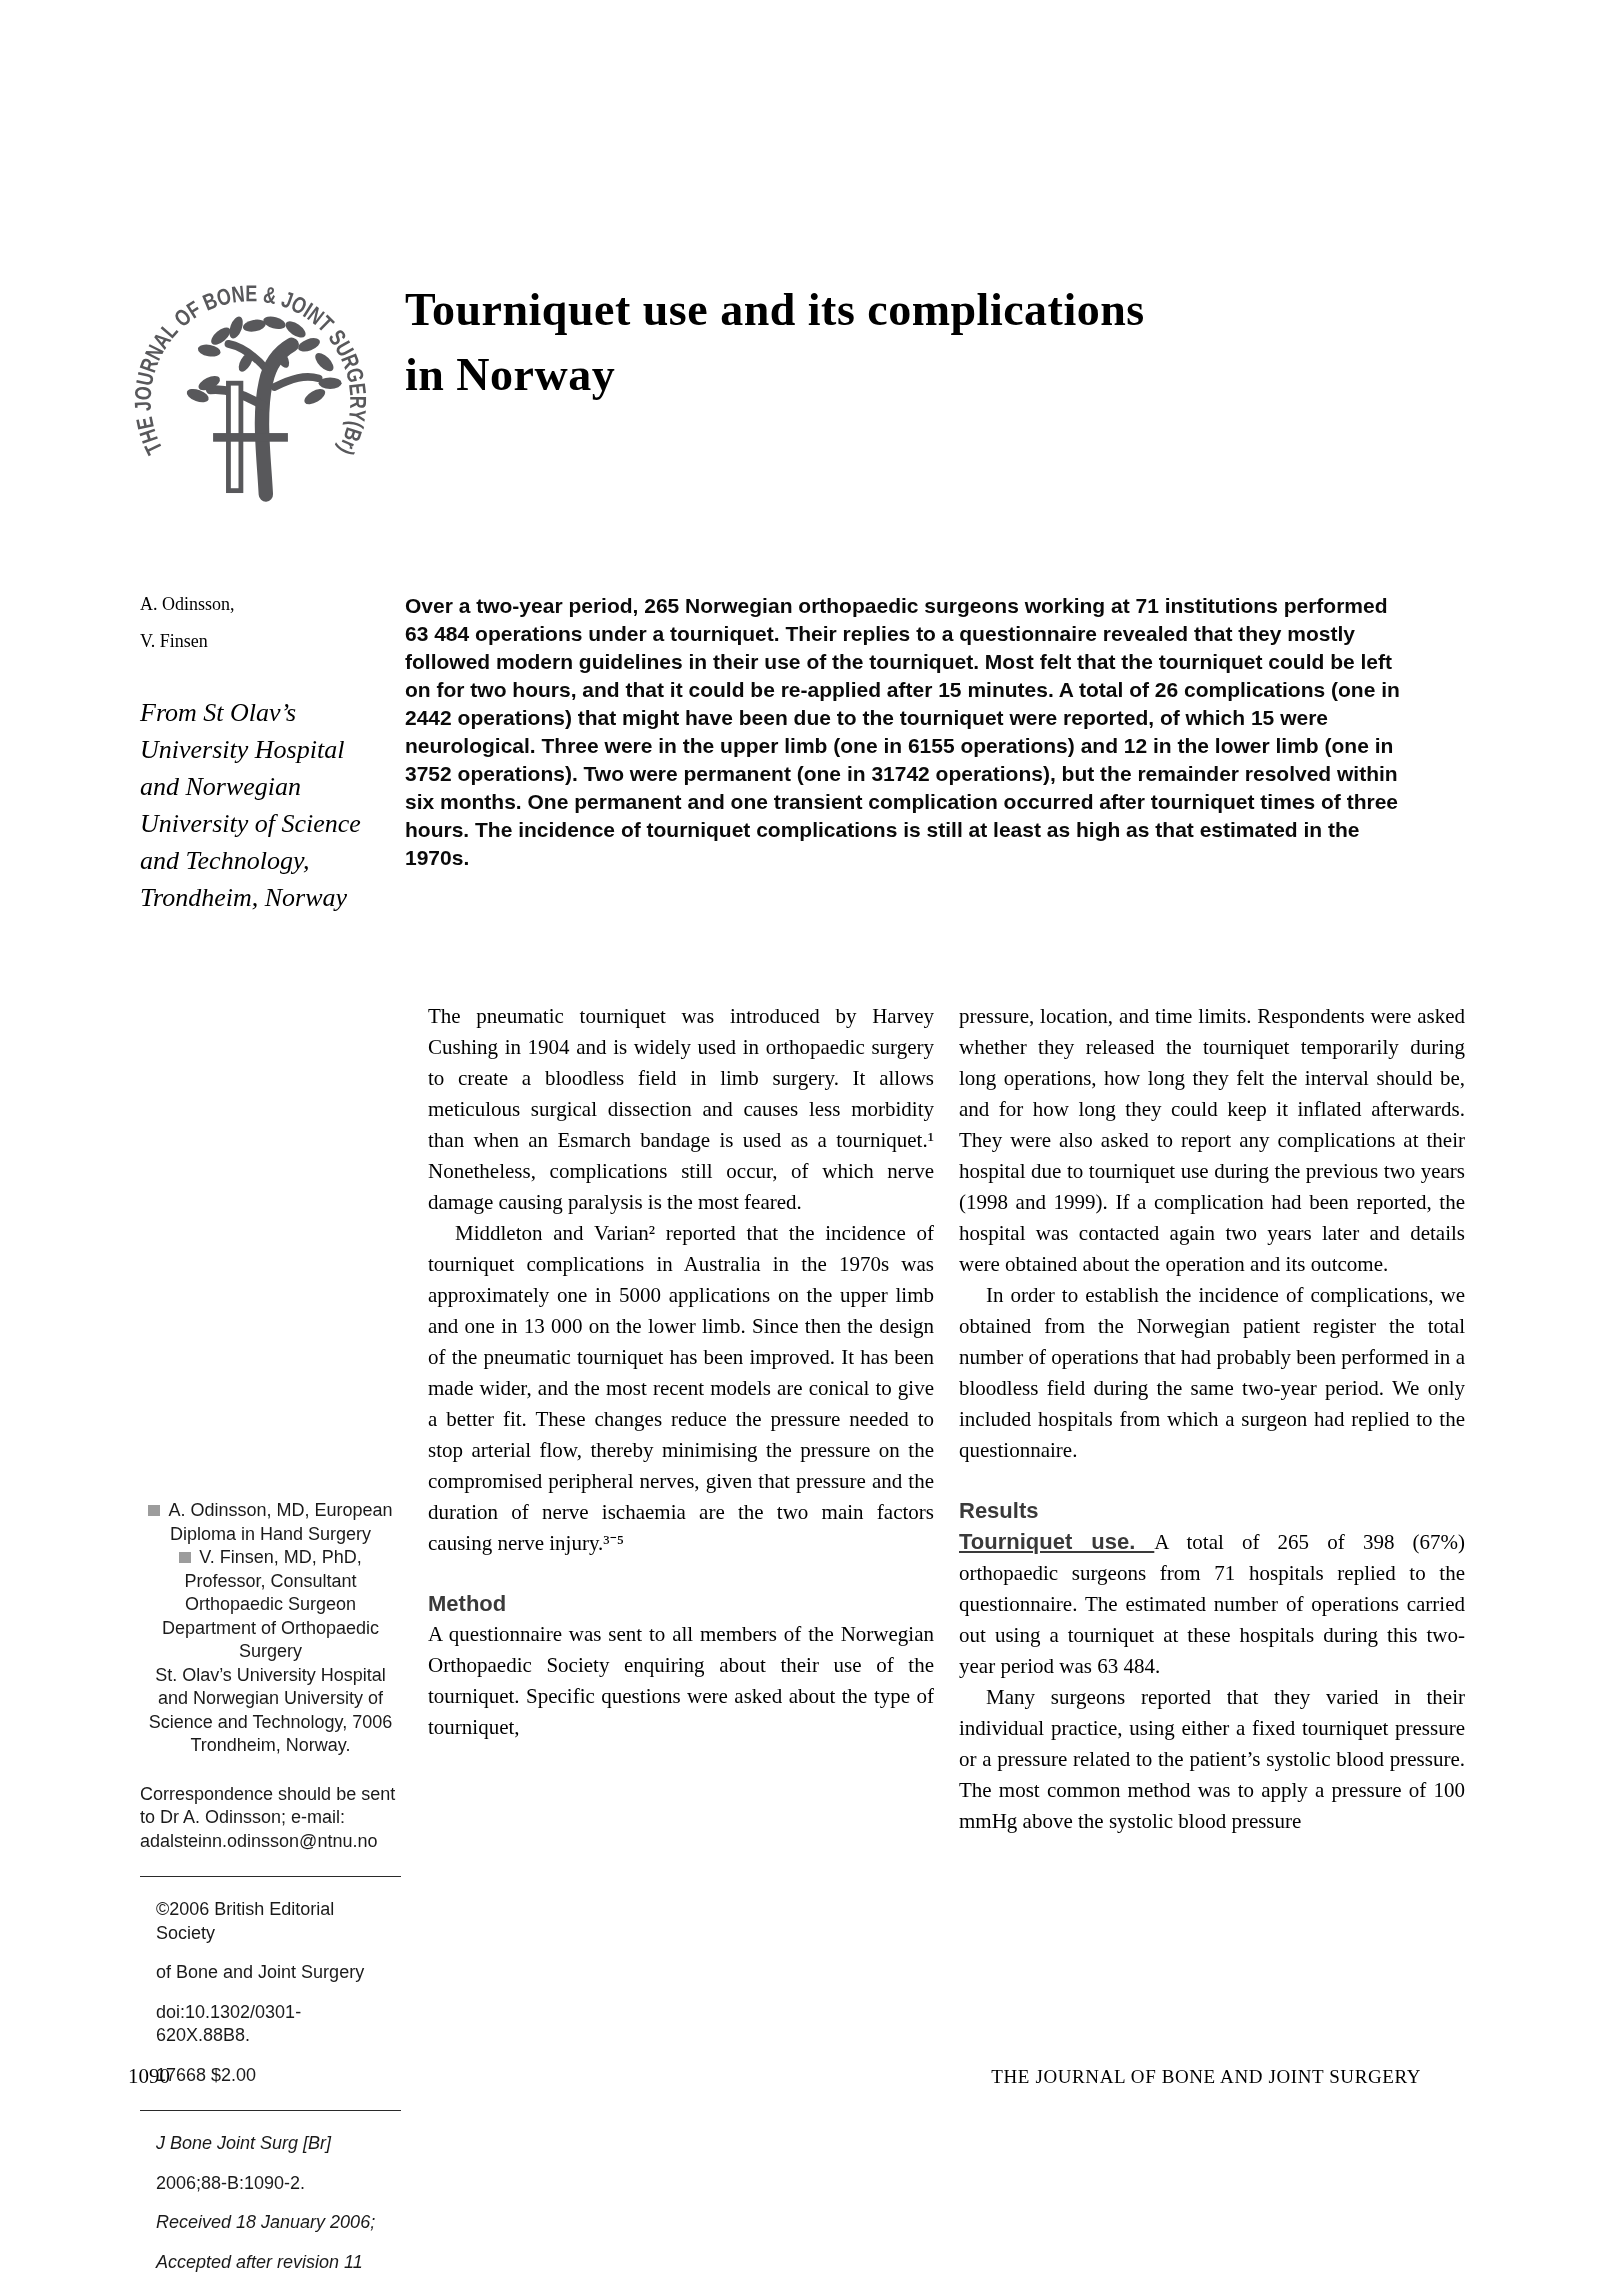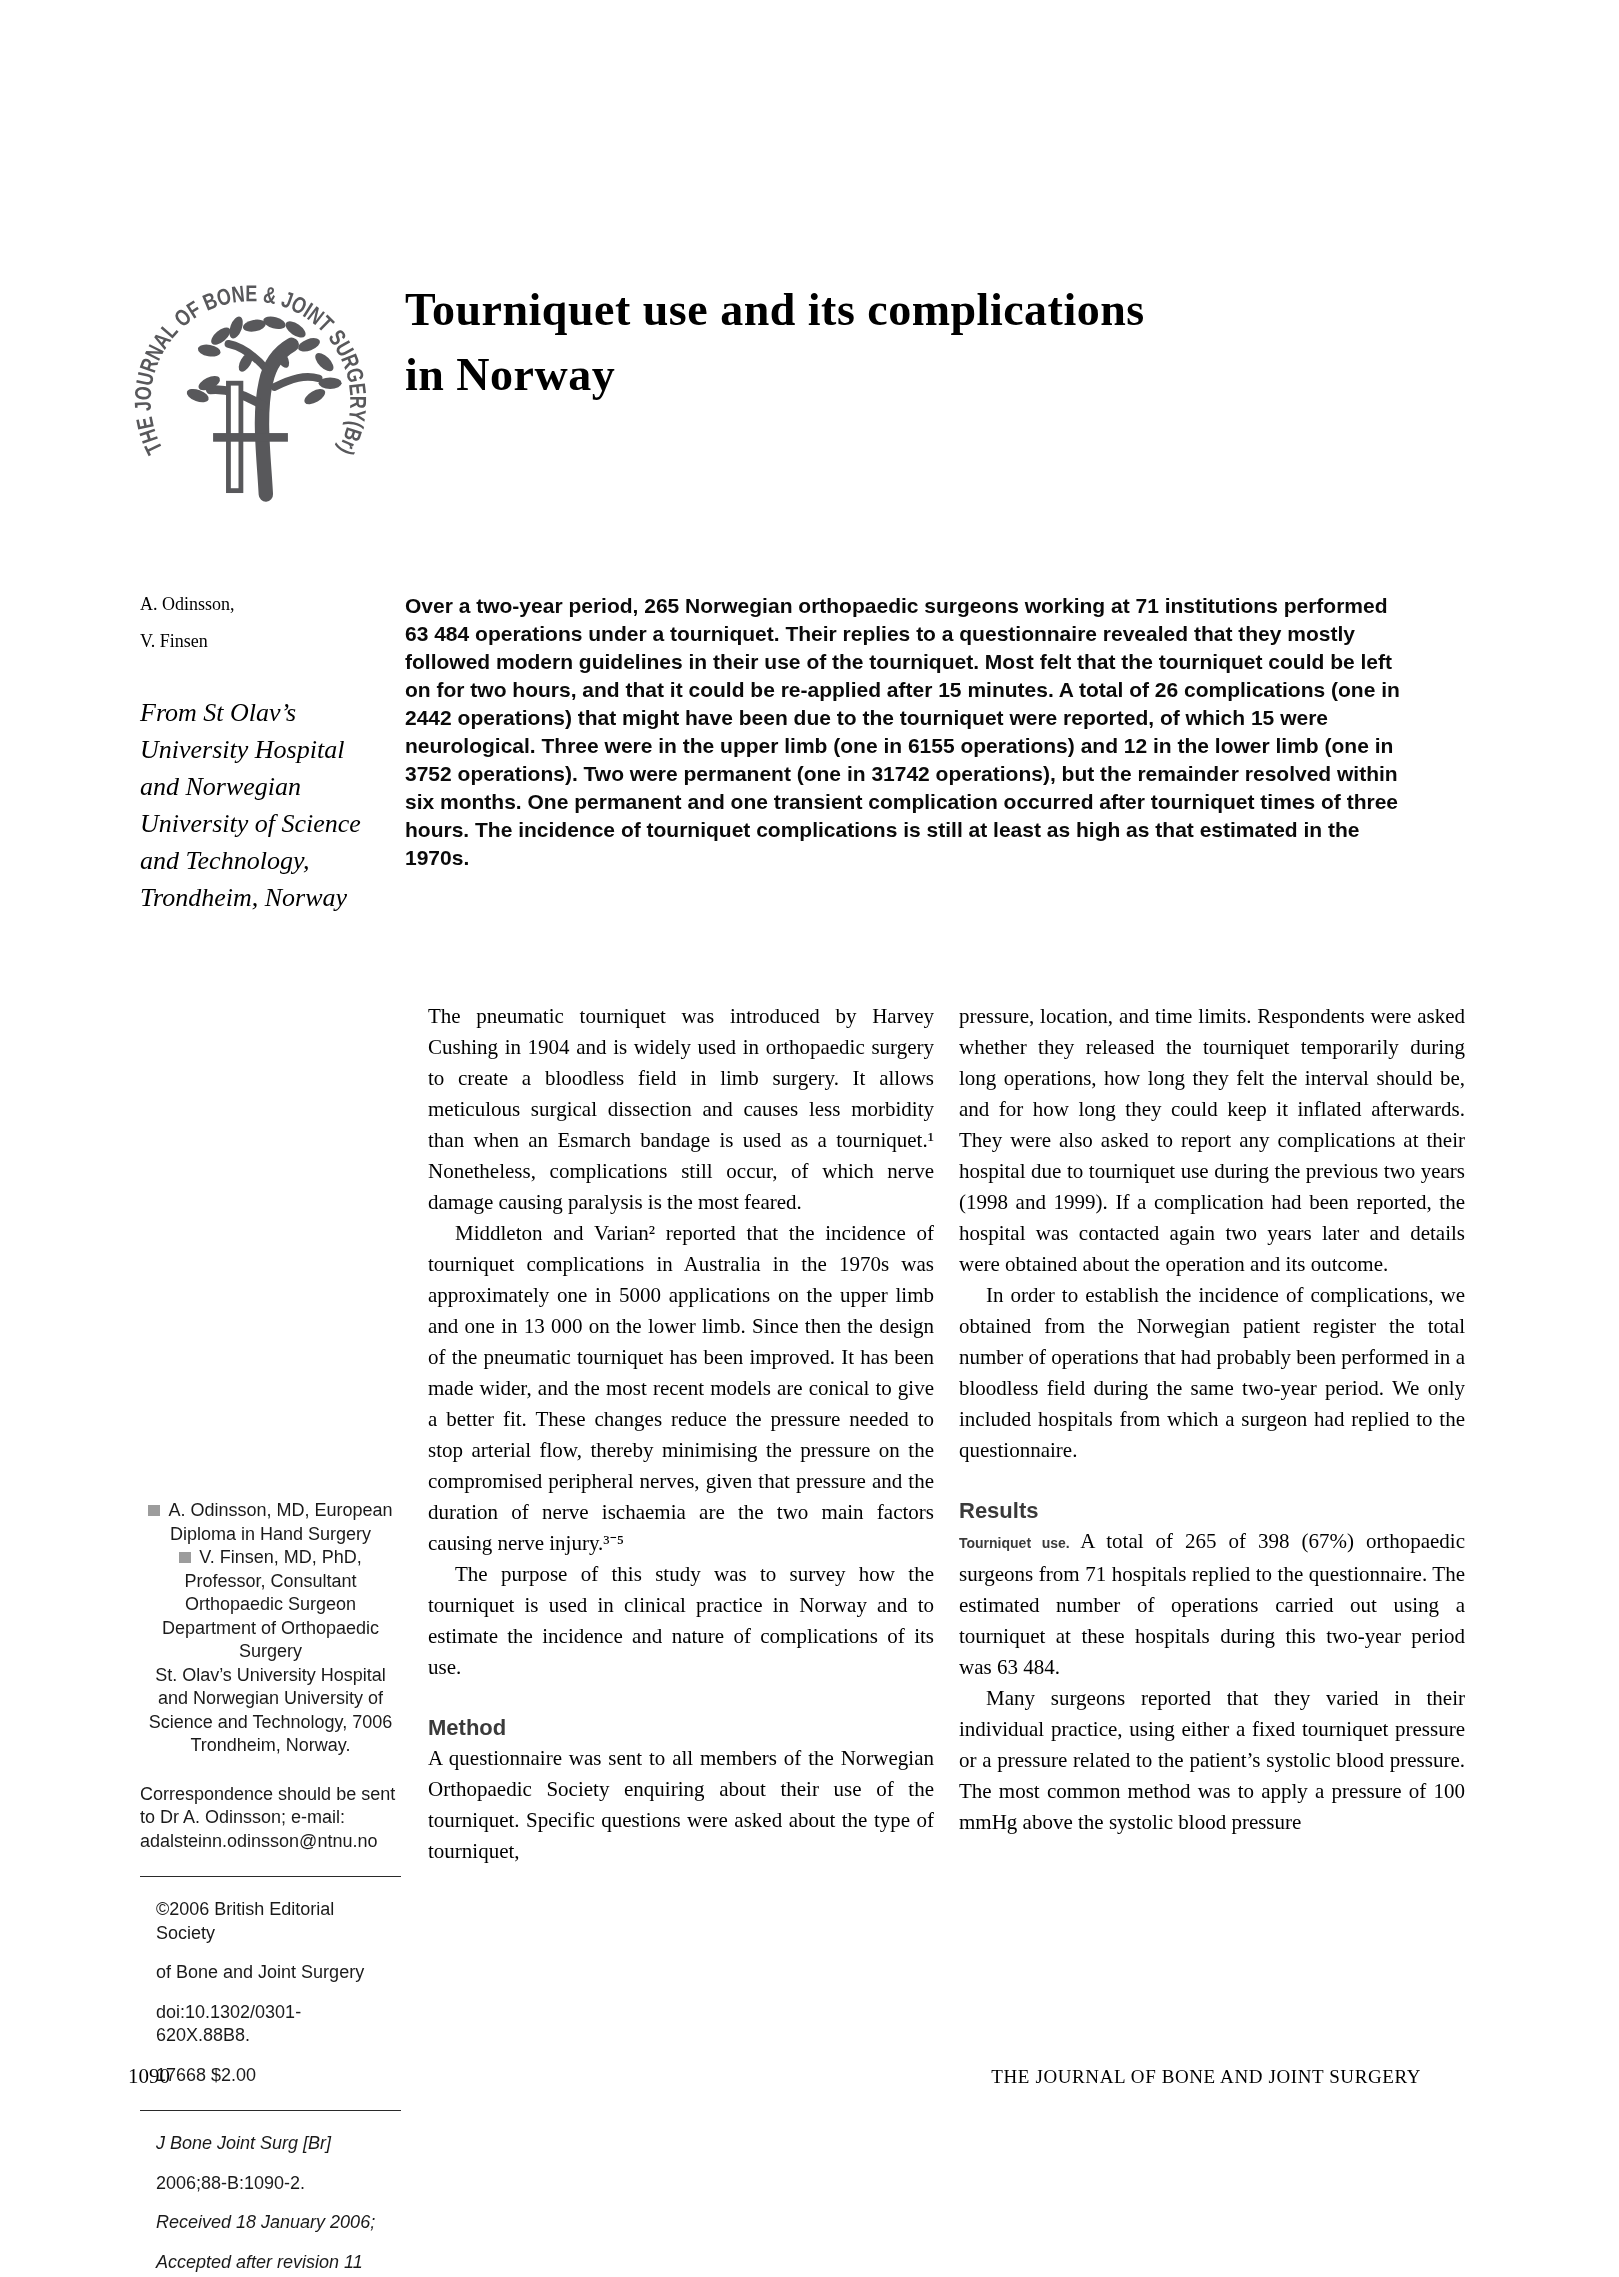--- a/index.html
+++ b/index.html
@@ -48,21 +48,21 @@
   .col-2{left:935px;}
   .body-para{margin:0;}
   .body-para.indent{text-indent:27px;}
   .section-heading{
     font-family:"Liberation Sans",sans-serif;font-weight:bold;
     font-size:22px;line-height:31px;color:#3a3a3a;
     margin-top:29px;text-align:left;
   }
   .lead{
     font-family:"Liberation Sans",sans-serif;font-weight:bold;
-    font-size:14px;color:#3a3a3a;
+    font-size:22px;color:#3a3a3a;text-decoration:underline;
   }
   
   .sidebar{
     position:absolute;left:140px;top:1499px;width:261px;
     font-family:"Liberation Sans",sans-serif;
     font-size:18px;line-height:23.5px;color:#1a1a1a;
   }
   .note{margin:0;text-align:center;}
   .bullet{
     display:inline-block;width:11.5px;height:11.5px;
@@ -135,21 +135,20 @@
       <div class="author-line">V. Finsen</div>
     </div>
 
   <div class="affiliation">From St Olav’s University Hospital and Norwegian University of Science and Technology, Trondheim, Norway</div>
 
   <div class="abstract">Over a two-year period, 265 Norwegian orthopaedic surgeons working at 71 institutions performed 63 484 operations under a tourniquet. Their replies to a questionnaire revealed that they mostly followed modern guidelines in their use of the tourniquet. Most felt that the tourniquet could be left on for two hours, and that it could be re-applied after 15 minutes. A total of 26 complications (one in 2442 operations) that might have been due to the tourniquet were reported, of which 15 were neurological. Three were in the upper limb (one in 6155 operations) and 12 in the lower limb (one in 3752 operations). Two were permanent (one in 31742 operations), but the remainder resolved within six months. One permanent and one transient complication occurred after tourniquet times of three hours. The incidence of tourniquet complications is still at least as high as that estimated in the 1970s.</div>
 
   <div class="col col-1" id="col-0">
       <p class="body-para">The pneumatic tourniquet was introduced by Harvey Cushing in 1904 and is widely used in orthopaedic surgery to create a bloodless field in limb surgery. It allows meticulous surgical dissection and causes less morbidity than when an Esmarch bandage is used as a tourniquet.¹ Nonetheless, complications still occur, of which nerve damage causing paralysis is the most feared.</p>
       <p class="body-para indent">Middleton and Varian² reported that the incidence of tourniquet complications in Australia in the 1970s was approximately one in 5000 applications on the upper limb and one in 13 000 on the lower limb. Since then the design of the pneumatic tourniquet has been improved. It has been made wider, and the most recent models are conical to give a better fit. These changes reduce the pressure needed to stop arterial flow, thereby minimising the pressure on the compromised peripheral nerves, given that pressure and the duration of nerve ischaemia are the two main factors causing nerve injury.³⁻⁵</p>
-      <p class="body-para indent">The purpose of this study was to survey how the tourniquet is used in clinical practice in Norway and to estimate the incidence and nature of complications of its use.</p>
       <div class="section-heading">Method</div>
       <p class="body-para">A questionnaire was sent to all members of the Norwegian Orthopaedic Society enquiring about their use of the tourniquet. Specific questions were asked about the type of tourniquet,</p>
     </div>
   <div class="col col-2" id="col-1">
       <p class="body-para">pressure, location, and time limits. Respondents were asked whether they released the tourniquet temporarily during long operations, how long they felt the interval should be, and for how long they could keep it inflated afterwards. They were also asked to report any complications at their hospital due to tourniquet use during the previous two years (1998 and 1999). If a complication had been reported, the hospital was contacted again two years later and details were obtained about the operation and its outcome.</p>
       <p class="body-para indent">In order to establish the incidence of complications, we obtained from the Norwegian patient register the total number of operations that had probably been performed in a bloodless field during the same two-year period. We only included hospitals from which a surgeon had replied to the questionnaire.</p>
       <div class="section-heading">Results</div>
       <p class="body-para"><span class="lead">Tourniquet use. </span>A total of 265 of 398 (67%) orthopaedic surgeons from 71 hospitals replied to the questionnaire. The estimated number of operations carried out using a tourniquet at these hospitals during this two-year period was 63 484.</p>
       <p class="body-para indent">Many surgeons reported that they varied in their individual practice, using either a fixed tourniquet pressure or a pressure related to the patient’s systolic blood pressure. The most common method was to apply a pressure of 100 mmHg above the systolic blood pressure</p>
     </div>

